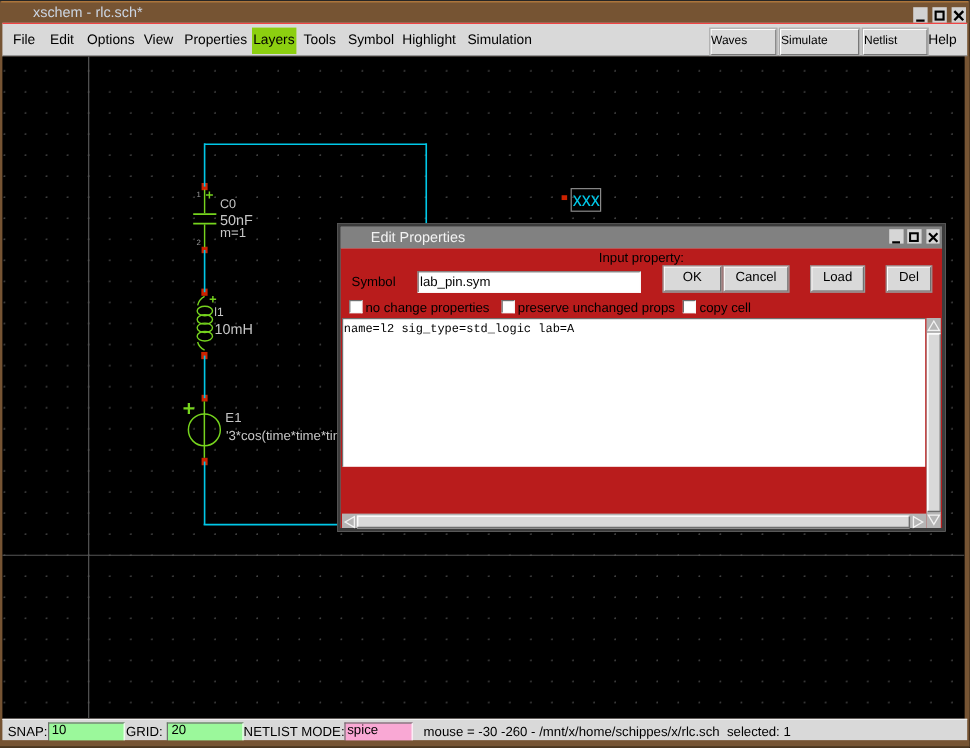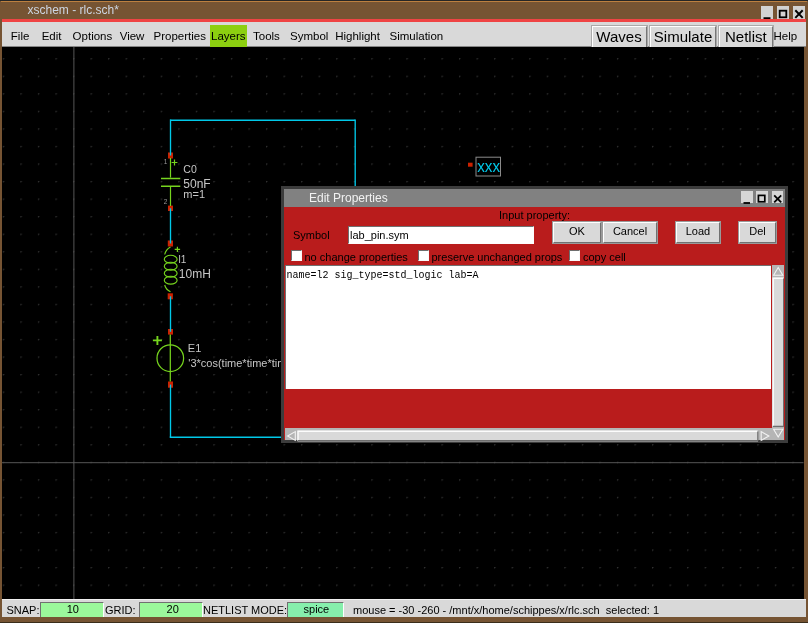--- a/index.html
+++ b/index.html
@@ -8,24 +8,24 @@
 .abs { position:absolute; }
 
 
 #titlebar { left:0; top:0; width:808px; height:19px; background:#765433; }
 #titletop { left:0; top:0; width:808px; height:1px; background:#262626; }
 #titlehl { left:1px; top:1px; width:806px; height:1px; background:#bc8040; }
 #title { left:27.5px; top:2px; height:17px; line-height:16px; font-size:12px; color:#ccd6e3; }
 .winbtn { top:6px; width:12px; height:12.5px; background:#d2d2d2; }
 
 
-#menubar { left:2px; top:19px; width:804px; height:28px; background:#d9d9d9; border-top:3px solid #ef4444; border-bottom:1.5px solid #858585; }
+#menubar { left:2px; top:19px; width:804px; height:28px; background:#d9d9d9; border-top:1px solid #ef4444; border-bottom:1.5px solid #858585; }
 .mi { position:absolute; top:7.5px; font-size:11.5px; color:#000; line-height:12px; }
 #layersbg { left:207.9px; top:3px; width:37.3px; height:21.5px; background:#8ccf10; }
-.mbtn { position:absolute; top:3.5px; height:22px; background:#d9d9d9; border-top:1.5px solid #ffffff; border-left:1.5px solid #ffffff; border-bottom:1.5px solid #777777; border-right:1.5px solid #777777; outline:1px solid #aaaaaa; font-size:15px; text-align:center; line-height:19px; color:#000; }
+.mbtn { position:absolute; top:3.5px; height:22px; background:#d9d9d9; border-top:1.5px solid #ffffff; border-left:1.5px solid #ffffff; border-bottom:1.5px solid #777777; border-right:1.5px solid #777777; outline:1px solid #aaaaaa; font-size:10px; line-height:19px; color:#000; }
 
 
 #canvas { left:2px; top:47px; width:801.5px; height:552px; background-color:#000;
   background-image: radial-gradient(circle at 0.9px 0.9px, #464646 0.5px, transparent 0.8px);
   background-size:17.55px 17.55px; background-position:0.8px 11.15px; }
 #rightborder { left:803.5px; top:47px; width:4.5px; height:552px; background:#765433; }
 
 
 #dlg { left:281px; top:186px; width:507px; height:257px; background:#d9d9d9; border:3px solid #3c3c3c; z-index:10; }
 #dlgtitle { left:0; top:0; width:501px; height:18px; background:#818181; color:#f2f2f2; font-size:12px; line-height:18px; }
@@ -39,21 +39,21 @@
 .cb { position:absolute; top:43px; width:11.5px; height:11px; background:#fff; border-top:1px solid #6e6e6e; border-left:1px solid #6e6e6e; border-bottom:1px solid #f8f8f8; border-right:1px solid #f8f8f8; }
 .cblab { position:absolute; top:43.5px; font-size:11px; color:#000;text-align:right; }
 #txtarea { left:1px; top:58px; width:486px; height:124px; background:#fff; border-top:1px solid #707070; border-left:1px solid #707070; font-family:"Liberation Mono",monospace; font-size:10px; line-height:12px; padding:4px 0 0 0.5px; white-space:pre; }
 
 #vsb { left:487.5px; top:58px; width:12.5px; height:174.5px; background:#b5b5b5; }
 #hsb { left:1px; top:220.5px; width:486.5px; height:12px; background:#b5b5b5; }
 
 
 #statusbar { left:2px; top:599px; width:804px; height:18px; background:#d9d9d9; border-top:1px solid #f0f0f0; }
 .st { position:absolute; top:4px; font-size:11px; color:#000; }
-.sentry { position:absolute; top:1.5px; height:17px; border-top:1px solid #707070; border-left:1px solid #707070; border-bottom:1px solid #fdfdfd; border-right:1px solid #fdfdfd; font-size:11px; line-height:12.5px; padding-left:2.5px; color:#000;text-align:center; }
+.sentry { position:absolute; top:1.5px; height:17px; border-top:1px solid #707070; border-left:1px solid #707070; border-bottom:1px solid #fdfdfd; border-right:1px solid #fdfdfd; font-size:11px; line-height:12.5px; padding-left:2.5px; color:#000; }
 #botborder { left:0; top:617px; width:808px; height:6px; background:#765433; }
 #botdark { left:0; top:621.5px; width:808px; height:1.5px; background:#3a2d1a; }
 </style>
 </head>
 <body>
   <div class="abs" id="titlebar"></div>
   <div class="abs" id="titletop"></div>
   <div class="abs" id="titlehl"></div>
   <div class="abs" id="title">xschem - rlc.sch*</div>
   <div class="abs winbtn" style="left:761px;"><svg width="12" height="12.5">
@@ -196,17 +196,17 @@
       </div>
     </div>
   </div>
 
   <div class="abs" id="statusbar">
     <span class="st" style="left:4.5px;">SNAP:</span>
     <div class="sentry" style="left:37.6px; width:64px; background:#9bf89b;">10</div>
     <span class="st" style="left:103px;">GRID:</span>
     <div class="sentry" style="left:137.4px; width:64px; background:#9bf89b;">20</div>
     <span class="st" style="left:201px;">NETLIST MODE:</span>
-    <div class="sentry" style="left:285.4px; width:57px; background:#86efac; padding-left:1px;">spice</div>
+    <div class="sentry" style="left:285.4px; width:57px; background:#f9a8d4; padding-left:1px;">spice</div>
     <span class="st" style="left:351px;">mouse = -30 -260 - /mnt/x/home/schippes/x/rlc.sch&nbsp; selected: 1</span>
   </div>
   <div class="abs" id="botborder"></div>
   <div class="abs" id="botdark"></div>
 
 </body></html>

